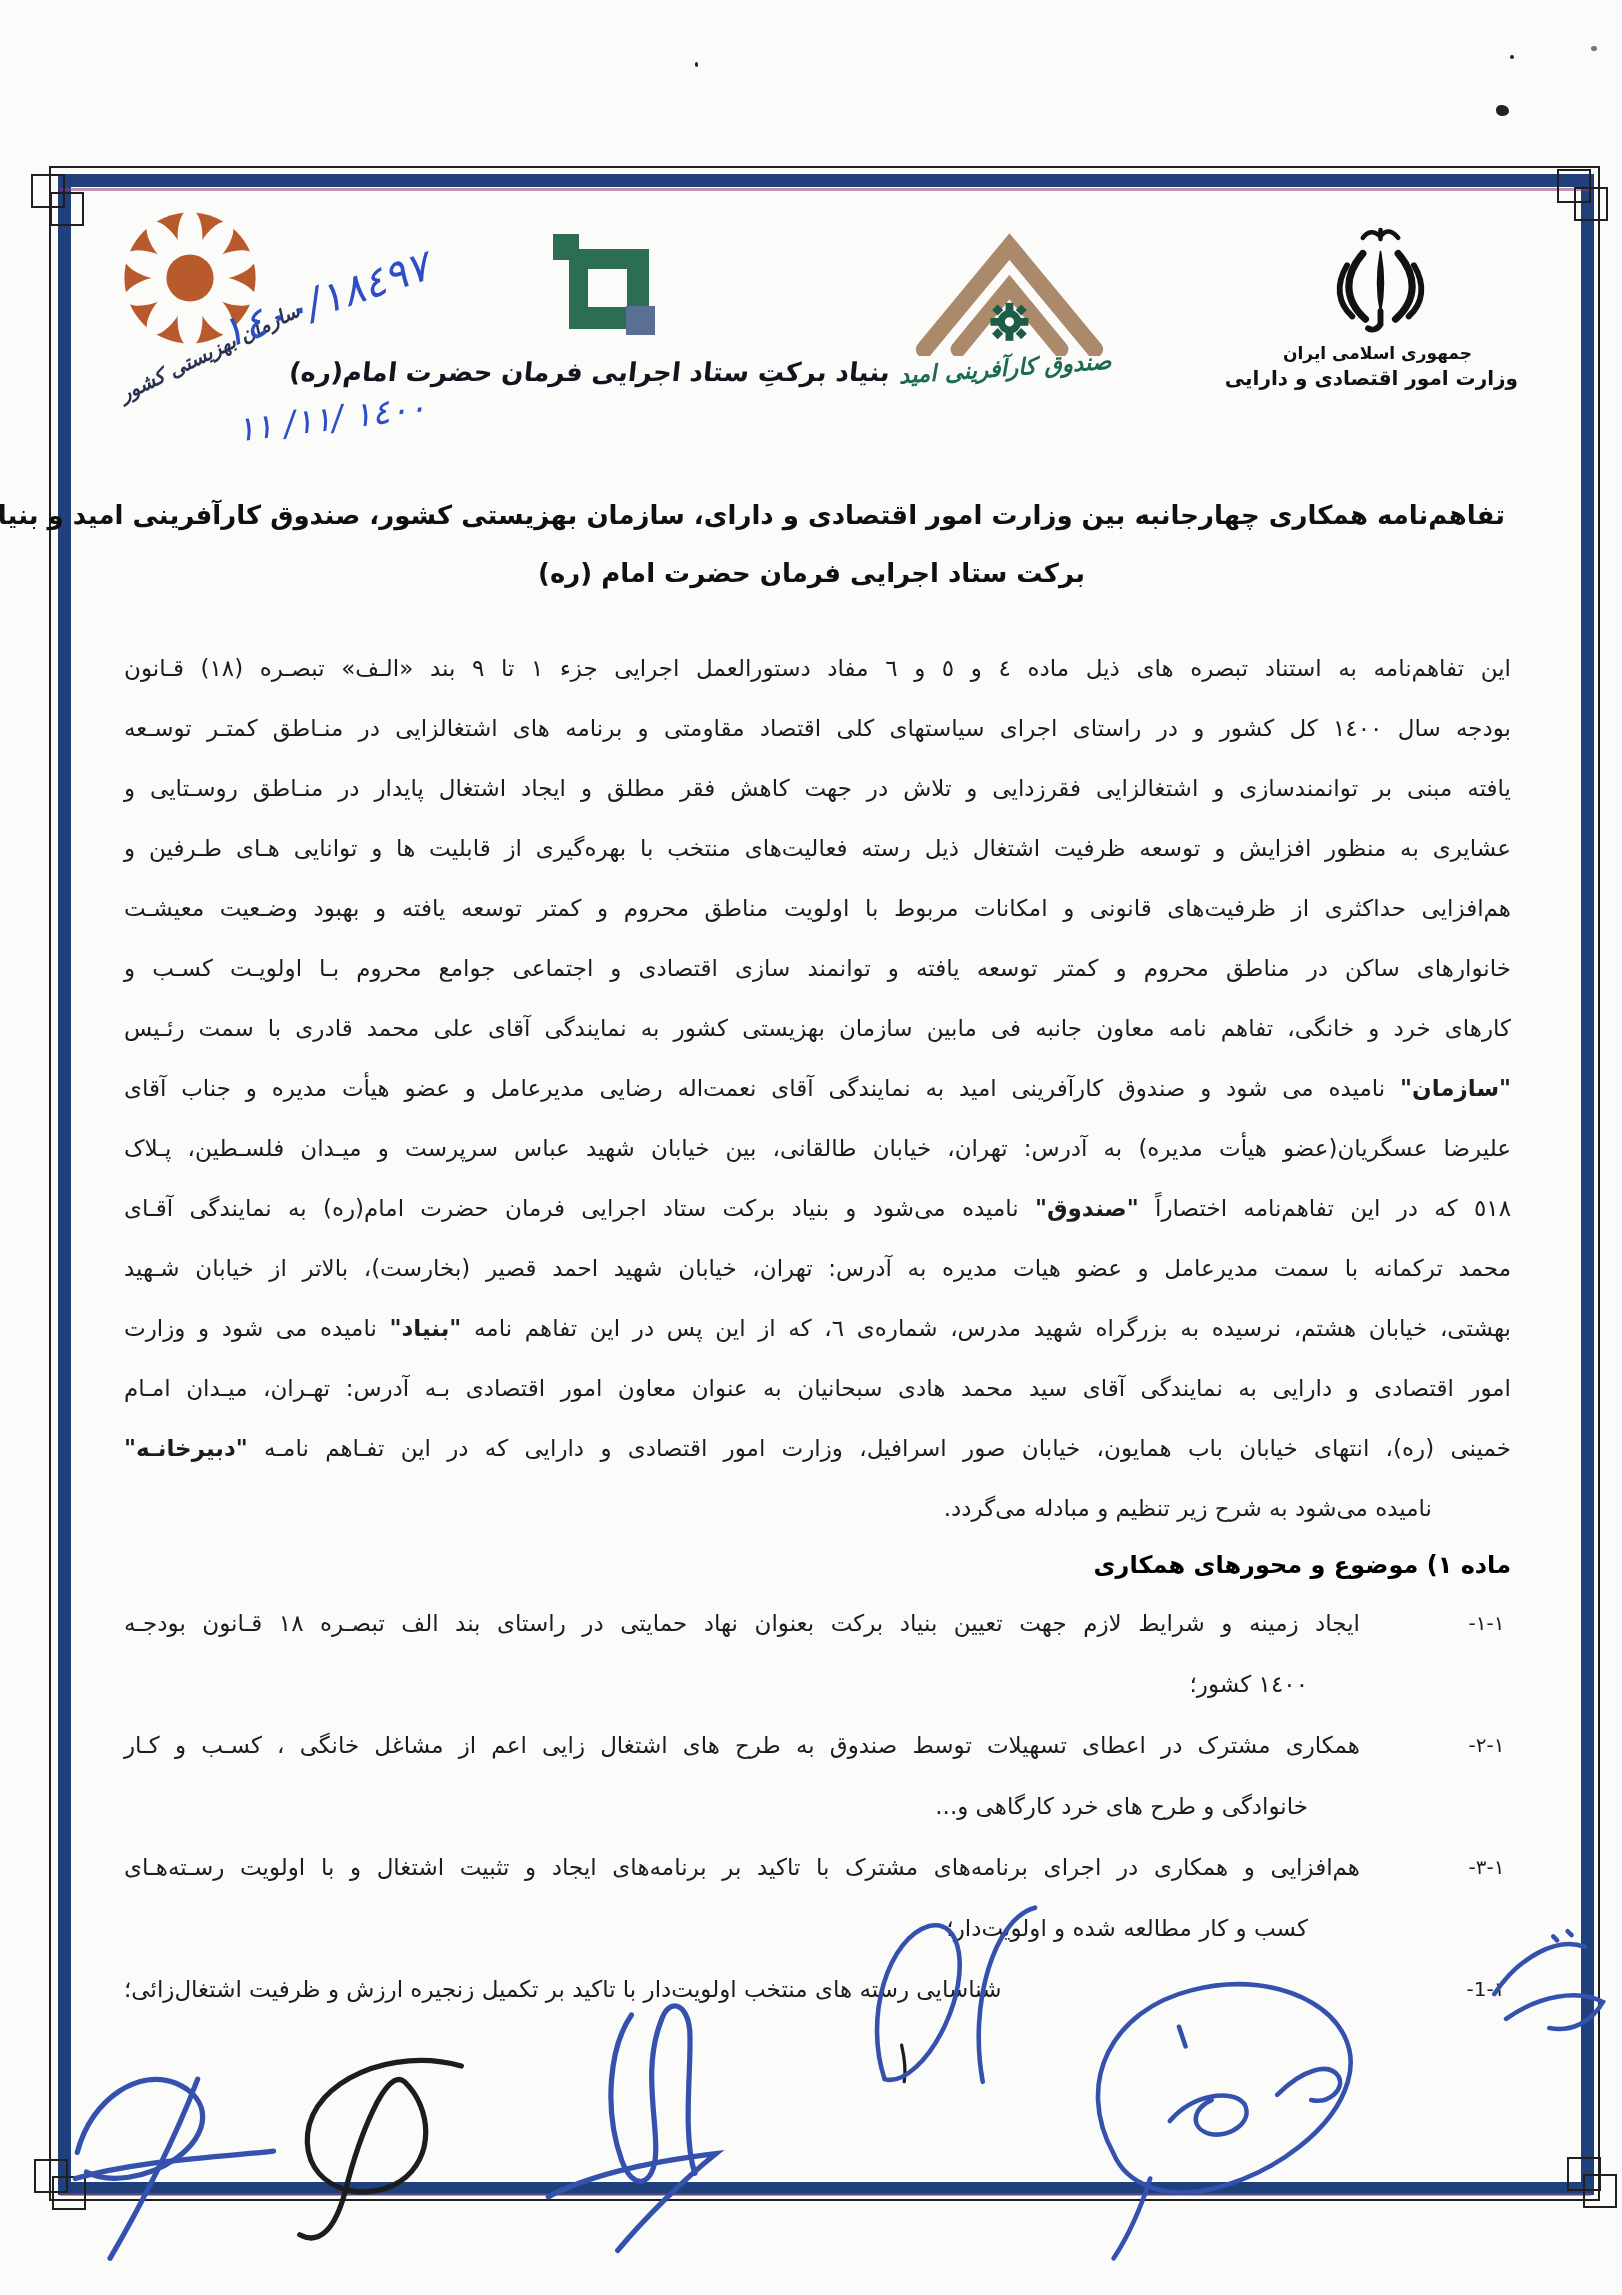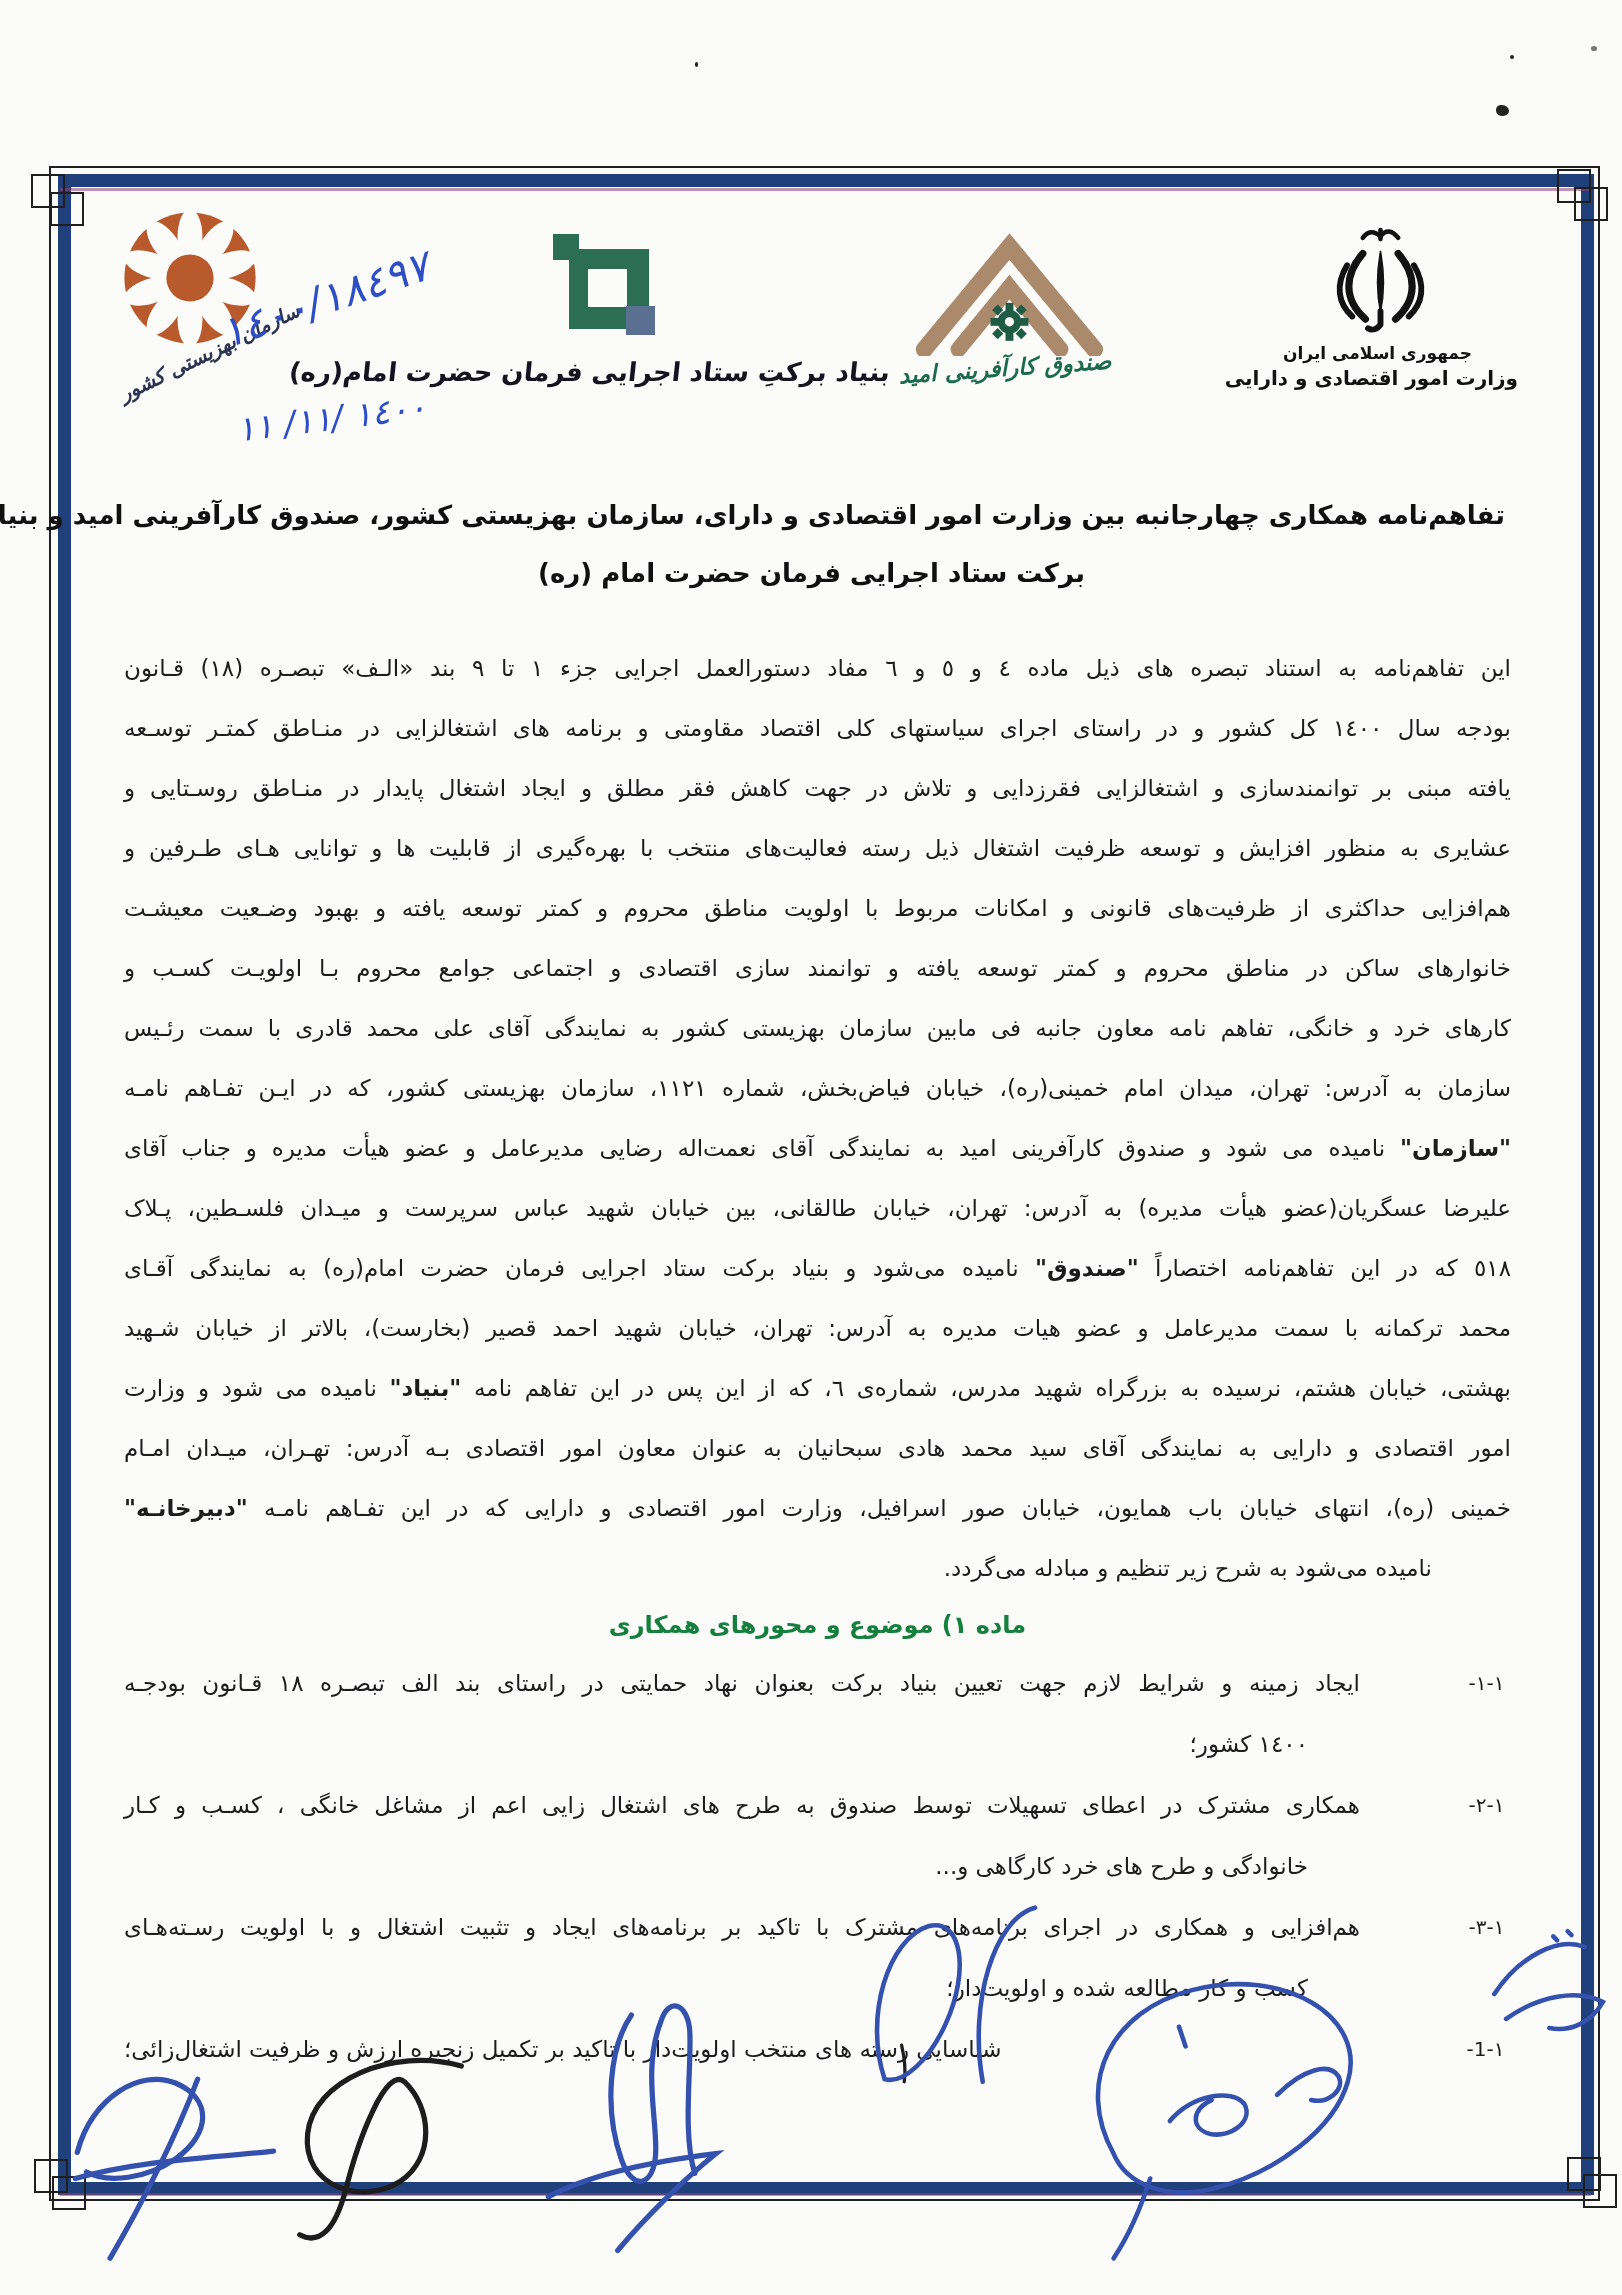--- a/index.html
+++ b/index.html
@@ -79,21 +79,21 @@
   .line{
     font-size:23px;line-height:60px;height:60px;color:#1c1c1c;
     overflow:visible;
   }
   .line.justify{text-align:justify;text-align-last:justify;-moz-text-align-last:justify;}
   .line.center{text-align:right;}
   .line.start{text-align:left;}
   .line .b{font-weight:bold;}
   .article-heading{
     font-size:24px;font-weight:bold;line-height:55px;height:55px;
-    text-align:center;color:#15803d;
+    text-align:right;color:#000000;
   }
   .item{position:relative;padding-right:151px;}
   .item .num{
     position:absolute;right:6.5px;top:0;font-size:20px;line-height:61px;text-align:center;
   }
   .item .line{line-height:61px;height:61px;}
   .item .line.center{transform:translateX(-52px);}
   .intro-last{transform:translateX(-79px);}
   
   .speck{position:absolute;background:#222;border-radius:50%;}
@@ -205,21 +205,20 @@
 
   <div class="body-block">
     <div id="intro-lines">
         <div class="line justify"><span>این تفاهم‌نامه به استناد تبصره های ذیل ماده ٤ و ٥ و ٦ مفاد دستورالعمل اجرایی جزء ١ تا ٩ بند «الـف» تبصـره (١٨) قـانون</span></div>
         <div class="line justify"><span>بودجه سال ١٤٠٠ کل کشور و در راستای اجرای سیاستهای کلی اقتصاد مقاومتی و برنامه های اشتغالزایی در منـاطق کمتـر توسـعه</span></div>
         <div class="line justify"><span>یافته مبنی بر توانمندسازی و اشتغالزایی فقرزدایی و تلاش در جهت کاهش فقر مطلق و ایجاد اشتغال پایدار در منـاطق روسـتایی و</span></div>
         <div class="line justify"><span>عشایری به منظور افزایش و توسعه ظرفیت اشتغال ذیل رسته فعالیت‌های منتخب با بهره‌گیری از قابلیت ها و توانایی هـای طـرفین و</span></div>
         <div class="line justify"><span>هم‌افزایی حداکثری از ظرفیت‌های قانونی و امکانات مربوط با اولویت مناطق محروم و کمتر توسعه یافته و بهبود وضـعیت معیشـت</span></div>
         <div class="line justify"><span>خانوارهای ساکن در مناطق محروم و کمتر توسعه یافته و توانمند سازی اقتصادی و اجتماعی جوامع محروم بـا اولویـت کسـب و</span></div>
         <div class="line justify"><span>کارهای خرد و خانگی، تفاهم نامه معاون جانبه فی مابین سازمان بهزیستی کشور به نمایندگی آقای علی محمد قادری با سمت رئـیس</span></div>
-        <div class="line justify"><span>سازمان به آدرس: تهران، میدان امام خمینی(ره)، خیابان فیاض‌بخش، شماره ١١٢١، سازمان بهزیستی کشور، که در ایـن تفـاهم نامـه</span></div>
         <div class="line justify"><span class="b">"سازمان"</span><span> نامیده می شود و صندوق کارآفرینی امید به نمایندگی آقای نعمت‌اله رضایی مدیرعامل و عضو هیأت مدیره و جناب آقای</span></div>
         <div class="line justify"><span>علیرضا عسگریان(عضو هیأت مدیره) به آدرس: تهران، خیابان طالقانی، بین خیابان شهید عباس سرپرست و میـدان فلسـطین، پـلاک</span></div>
         <div class="line justify"><span>٥١٨ که در این تفاهم‌نامه اختصاراً </span><span class="b">"صندوق"</span><span> نامیده می‌شود و بنیاد برکت ستاد اجرایی فرمان حضرت امام(ره) به نمایندگی آقـای</span></div>
         <div class="line justify"><span>محمد ترکمانه با سمت مدیرعامل و عضو هیات مدیره به آدرس: تهران، خیابان شهید احمد قصیر (بخارست)، بالاتر از خیابان شـهید</span></div>
         <div class="line justify"><span>بهشتی، خیابان هشتم، نرسیده به بزرگراه شهید مدرس، شماره‌ی ٦، که از این پس در این تفاهم نامه </span><span class="b">"بنیاد"</span><span> نامیده می شود و وزارت</span></div>
         <div class="line justify"><span>امور اقتصادی و دارایی به نمایندگی آقای سید محمد هادی سبحانیان به عنوان معاون امور اقتصادی بـه آدرس: تهـران، میـدان امـام</span></div>
         <div class="line justify"><span>خمینی (ره)، انتهای خیابان باب همایون، خیابان صور اسرافیل، وزارت امور اقتصادی و دارایی که در این تفـاهم نامـه </span><span class="b">"دبیرخانـه"</span></div>
         <div class="line center intro-last"><span>نامیده می‌شود به شرح زیر تنظیم و مبادله می‌گردد.</span></div>
       </div>
     <div class="article-heading">ماده ١) موضوع و محورهای همکاری</div>

